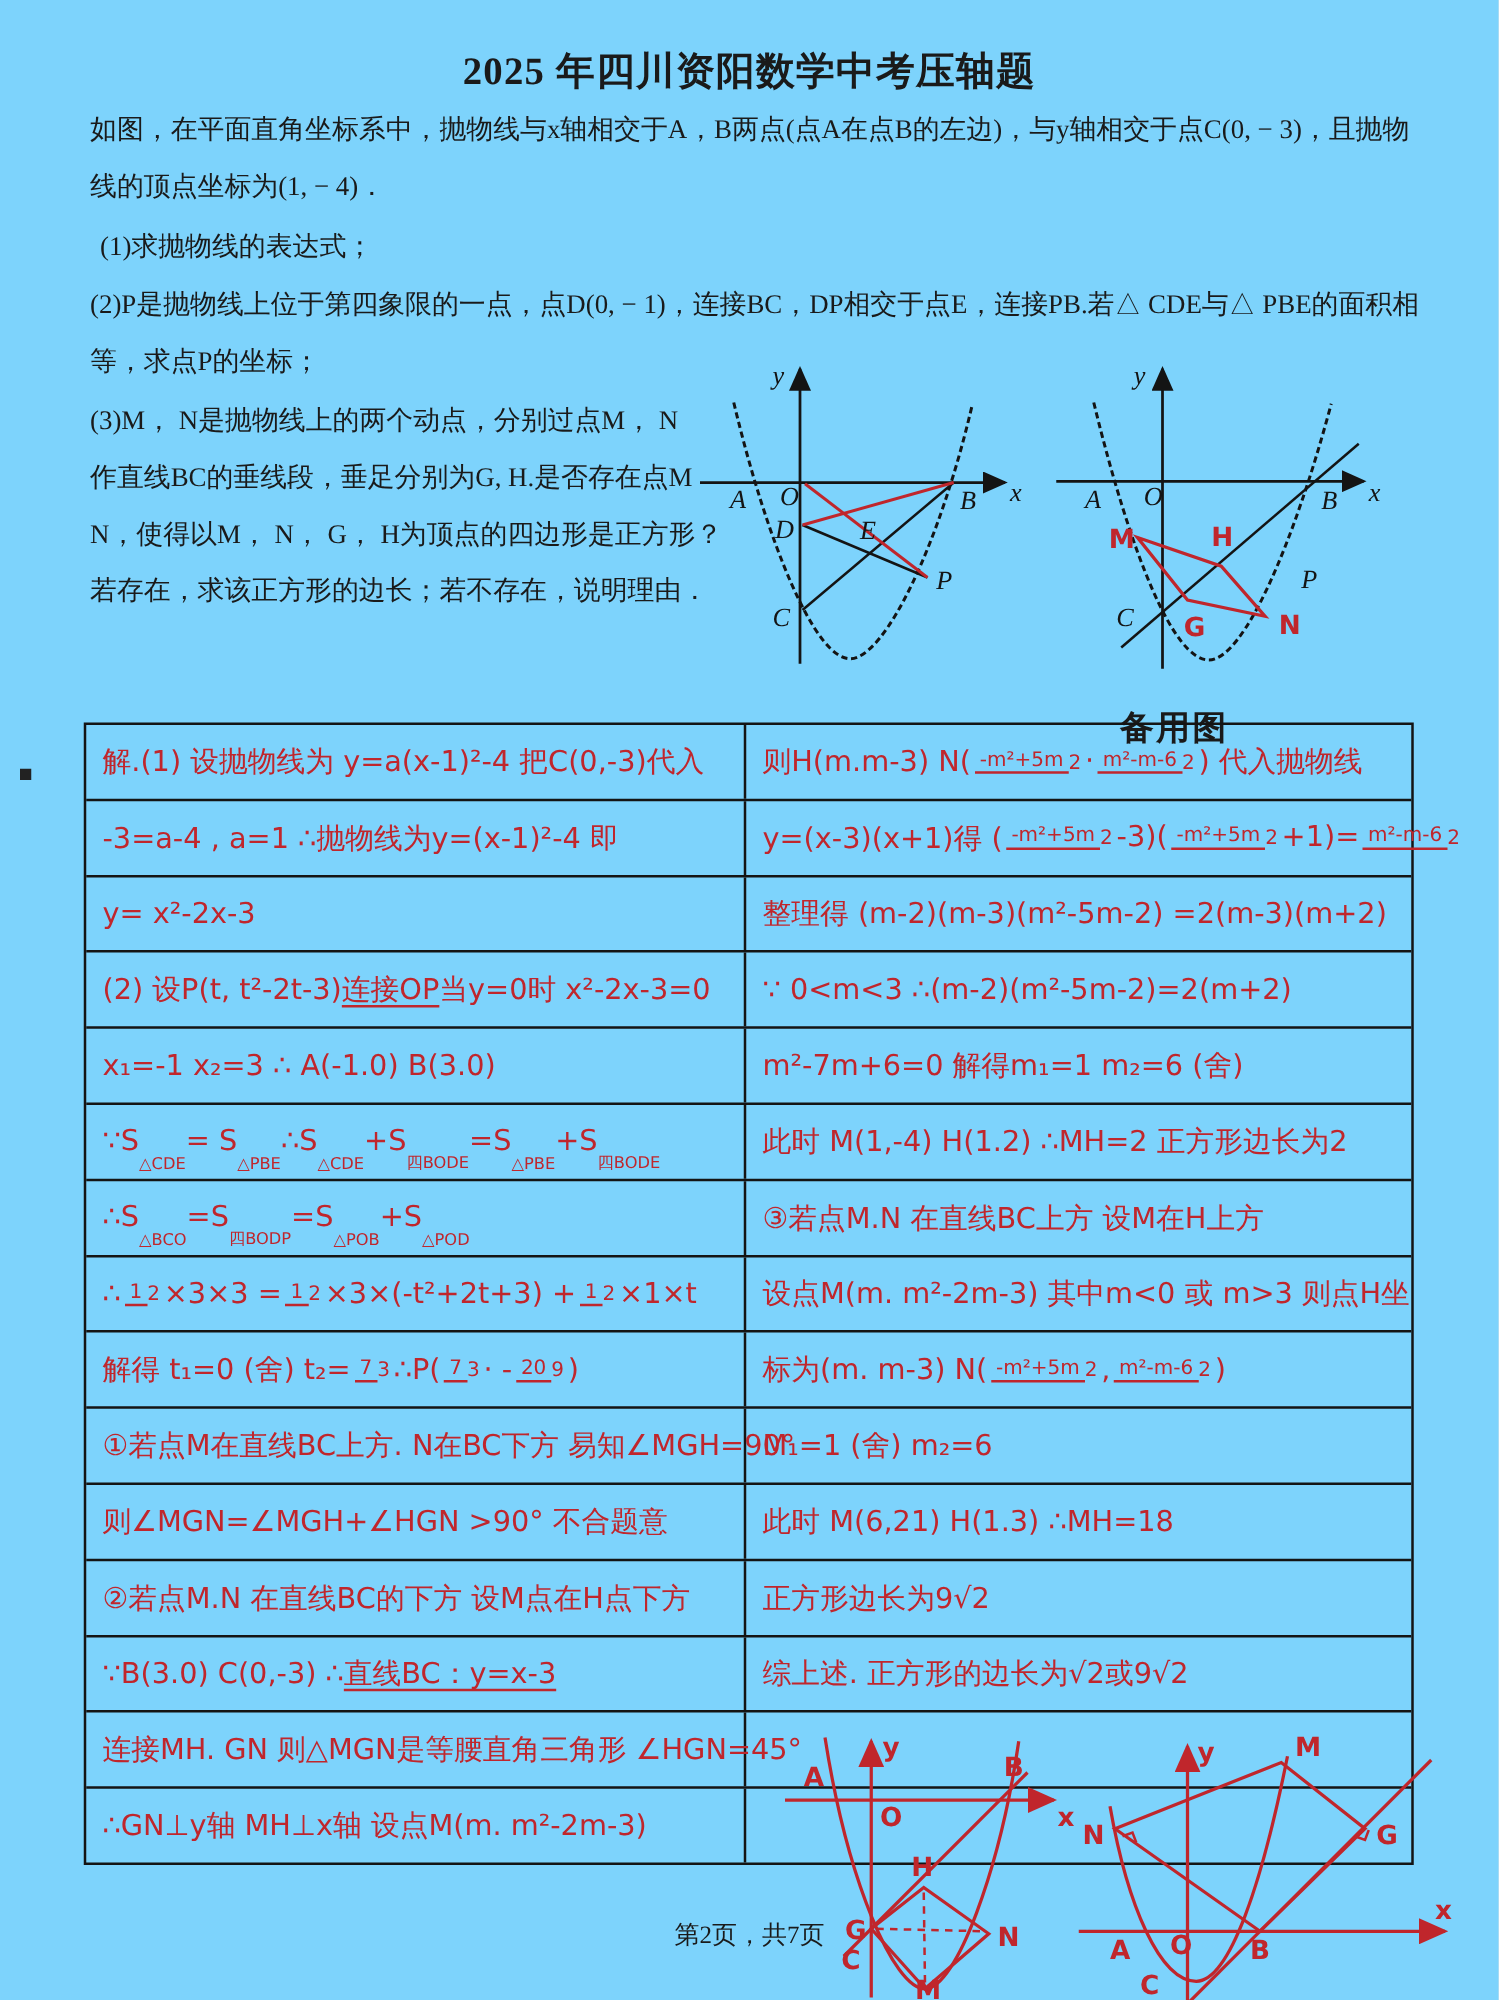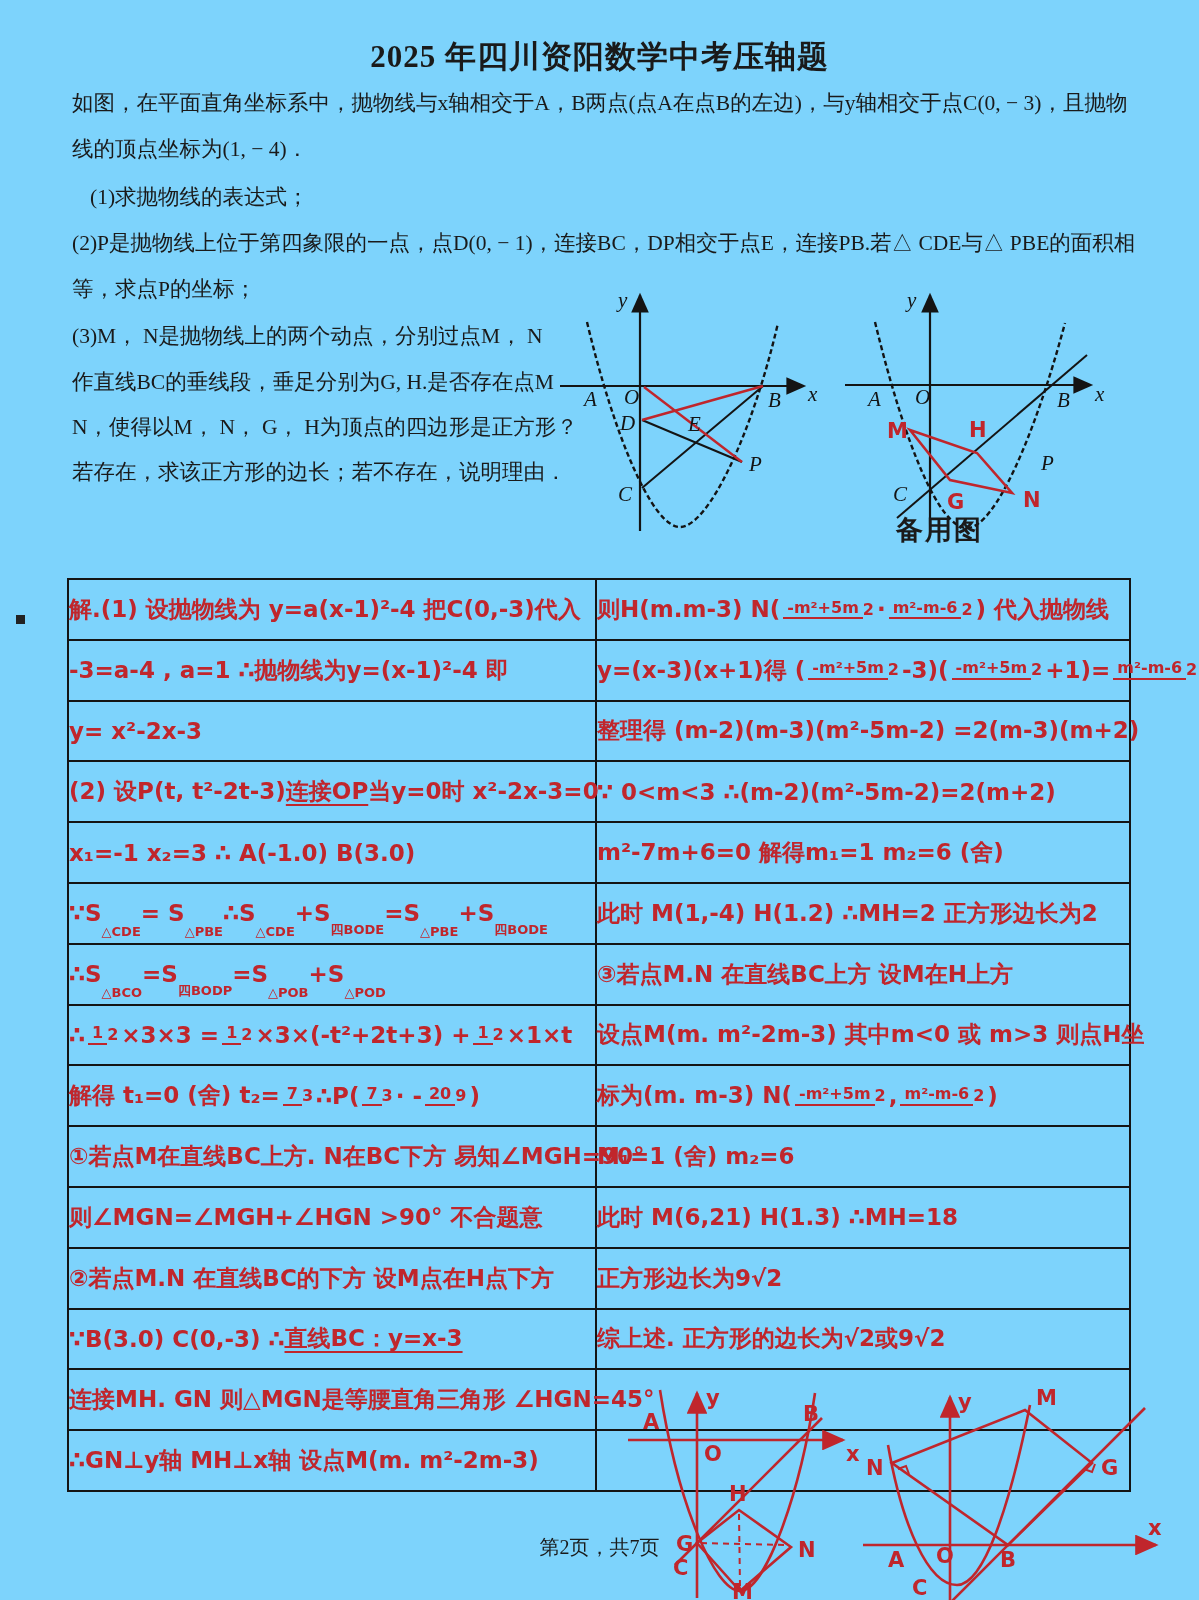--- a/index.html
+++ b/index.html
@@ -10,22 +10,22 @@
   .pline{font-size:21.5px;white-space:nowrap;}
   #spare-label{font-size:27px;font-weight:bold;letter-spacing:2px;}
   #footer{top:1534px;left:0;width:1199px;text-align:center;font-size:20px;}
   #bullet{left:16px;top:615px;width:9px;height:9px;background:#222;}
 
   
   #solution-table{left:67px;top:578px;width:1064px;height:914px;border:2.5px solid #141414;
       display:flex;flex-direction:column;box-sizing:border-box;}
   .trow{flex:1;display:flex;border-bottom:2px solid #141414;min-height:0;}
   .trow:last-child{border-bottom:none;}
-  .tcell{display:flex;align-items:center;padding-left:0;white-space:nowrap;overflow:visible;
-      font-family:"DejaVu Sans", sans-serif;color:#c0262c;font-size:23px;font-weight:700;}
+  .tcell{display:flex;align-items:center;padding-left:13px;white-space:nowrap;overflow:visible;
+      font-family:"DejaVu Sans", sans-serif;color:#c0262c;font-size:23px;font-weight:400;}
   .tcell.left{width:528px;flex:none;border-right:2px solid #141414;box-sizing:border-box;}
   .tcell.right{flex:1;}
   .ssub{font-size:13px;align-self:flex-end;transform:translateY(-4px);letter-spacing:0;}
   .uline{text-decoration:underline;text-underline-offset:5px;text-decoration-thickness:2px;}
   .frac{display:inline-flex;flex-direction:row;align-items:center;line-height:1.05;
         font-size:16px;margin:0 3px;vertical-align:middle;}
   .frac .num{padding:0 4px 1px 4px;border-bottom:2px solid currentColor;}
   .frac .den{padding-top:1px;}
 
   
@@ -37,21 +37,21 @@
 </style>
 </head>
 <body>
 
 <div id="page">
 
   <div id="title" class="abs">2025 年四川资阳数学中考压轴题</div>
 
   <div class="abs pline" style="top:88px;left:72px;">如图，在平面直角坐标系中，抛物线与x轴相交于A，B两点(点A在点B的左边)，与y轴相交于点C(0, − 3)，且抛物</div>
   <div class="abs pline" style="top:134px;left:72px;">线的顶点坐标为(1, − 4)．</div>
-  <div class="abs pline" style="top:182px;left:90px;">(1)求抛物线的表达式；</div>
+  <div class="abs pline" style="top:182px;left:80px;">(1)求抛物线的表达式；</div>
   <div class="abs pline" style="top:228px;left:72px;text-align:right;">(2)P是抛物线上位于第四象限的一点，点D(0, − 1)，连接BC，DP相交于点E，连接PB.若△ CDE与△ PBE的面积相</div>
   <div class="abs pline" style="top:274px;left:72px;">等，求点P的坐标；</div>
   <div class="abs pline" style="top:321px;left:72px;">(3)M， N是抛物线上的两个动点，分别过点M， N</div>
   <div class="abs pline" style="top:367px;left:72px;">作直线BC的垂线段，垂足分别为G, H.是否存在点M</div>
   <div class="abs pline" style="top:412px;left:72px;">N，使得以M， N， G， H为顶点的四边形是正方形？</div>
   <div class="abs pline" style="top:457px;left:72px;">若存在，求该正方形的边长；若不存在，说明理由．</div>
 
   <div id="bullet" class="abs"></div>
 
   <svg class="abs" style="left:552px;top:285px;" width="280" height="256" viewBox="0 0 280 256">
@@ -93,21 +93,21 @@
     <text class="lbl" x="80" y="119">O</text>
     <text class="lbl" x="222" y="122">B</text>
     <text class="lblr" x="52" y="153">M</text>
     <text class="lblr" x="134" y="152">H</text>
     <text class="lbl" x="206" y="185">P</text>
     <text class="lbl" x="58" y="216">C</text>
     <text class="lblr" x="112" y="224">G</text>
     <text class="lblr" x="188" y="222">N</text>
   </svg>
 
-  <div class="abs" id="spare-label" style="left:896px;top:512px;">备用图</div>
+  <div class="abs" id="spare-label" style="left:896px;top:564px;">备用图</div>
 
   <div id="solution-table" class="abs">
     <div class="trow">
         <div class="tcell left">
           <span>解.(1) 设抛物线为 y=a(x-1)²-4  把C(0,-3)代入</span>
         </div>
         <div class="tcell right">
           <span>则H(m.m-3)   N(</span>
           <span class="frac">
             <span class="num">-m²+5m</span>

